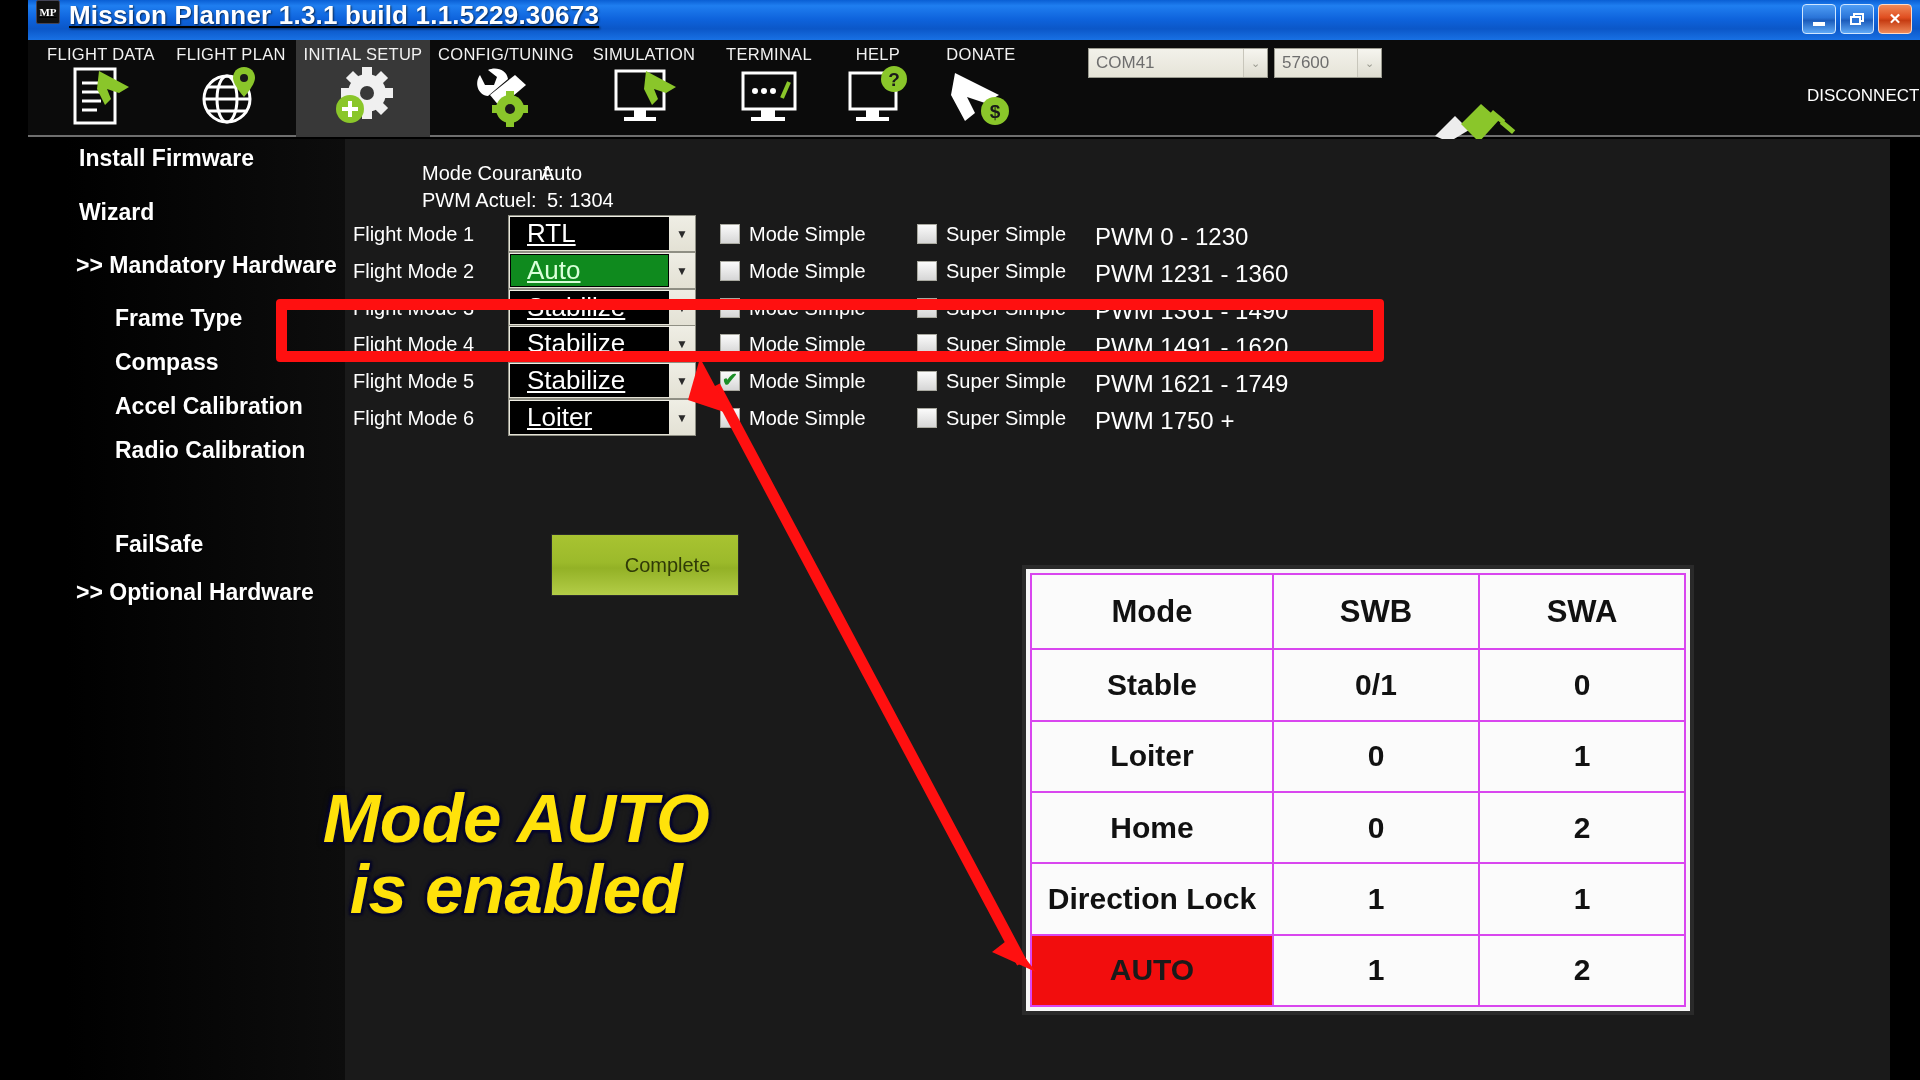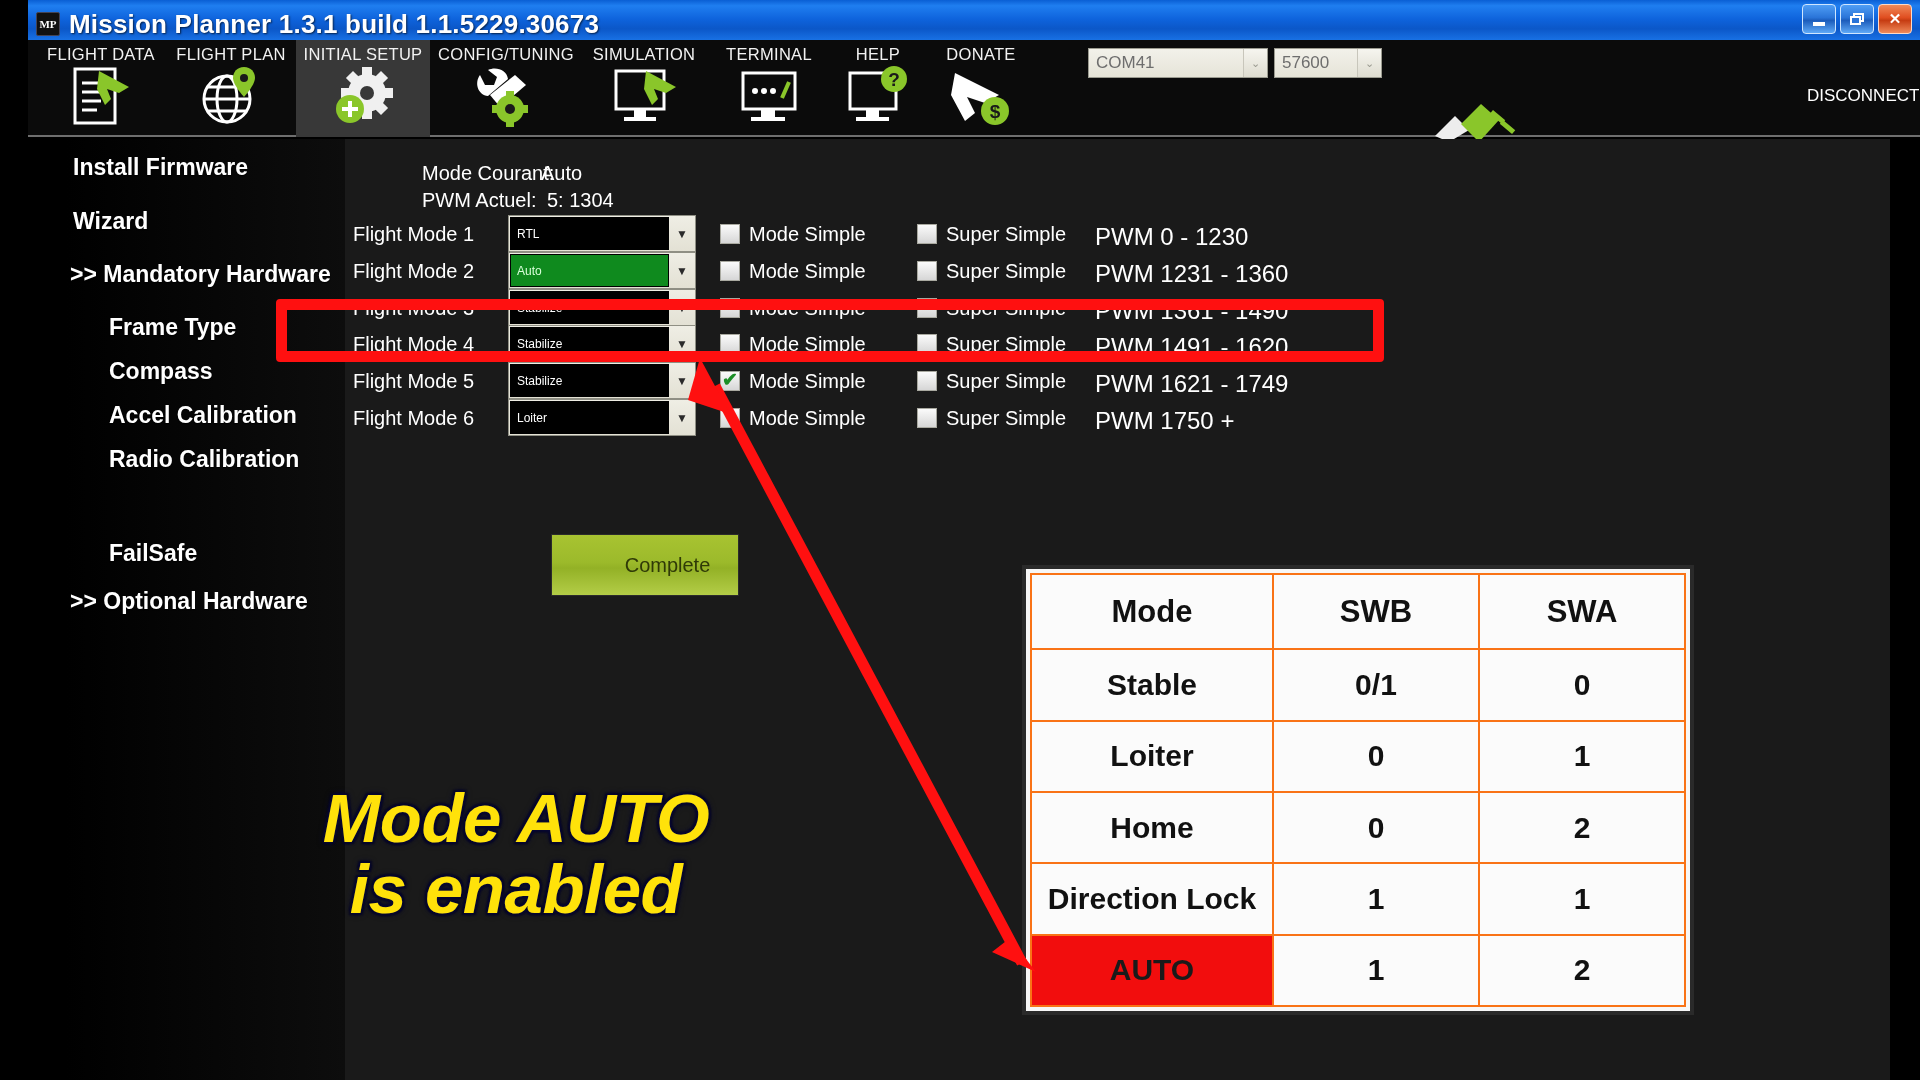--- a/index.html
+++ b/index.html
@@ -8,21 +8,21 @@
     background: #000; overflow: hidden;
     font-family: "Liberation Sans", sans-serif;
   }
   #root { position: relative; width: 1920px; height: 1080px; background: #000; }
 
   
   #titlebar {
     position: absolute; left: 28px; top: 0; width: 1892px; height: 48px;
     background: linear-gradient(to bottom,
         #0a5fd4 0%, #1f7ef0 12%, #0e63dc 40%, #0b57c8 60%, #1b76ea 88%, #0a4fb2 100%);
-    display: flex; align-items: center;
+    display: flex; align-items: flex-start; text-decoration: underline;
   }
   #title-icon {
     width: 24px; height: 24px; margin-left: 8px; margin-right: 9px;
     background: #111; border: 1px solid #445; border-radius: 2px;
     color: #fff; font-size: 11px; font-weight: bold; line-height: 22px; text-align: center;
     font-family: "Liberation Serif", serif;
   }
   #title-text {
     color: #fff; font-size: 26px; font-weight: bold; letter-spacing: .2px;
     text-shadow: 1px 1px 2px rgba(0,0,0,.65);
@@ -77,22 +77,22 @@
   #disconnect-label {
     position: absolute; left: 1779px; top: 46px; color: #fff; font-size: 17px; white-space: nowrap;
   }
 
   
   #sidebar {
     position: absolute; left: 28px; top: 139px; width: 317px; height: 941px;
     background: linear-gradient(to right, #000 0%, #000 12%, #0d0d0d 100%);
   }
   .side-item {
-    position: absolute; left: 2px; width: 317px; height: 44px;
-    display: flex; align-items: center; cursor: pointer;
+    position: absolute; left: 8px; width: 317px; height: 44px;
+    display: flex; cursor: pointer;
   }
   .side-item .slabel {
     color: #ffffff; font-size: 23px; font-weight: bold; white-space: nowrap;
     text-shadow: 0 1px 1px #000;
   }
   .side-item.sub .slabel { font-weight: bold; }
   .side-item.selected {
     background: linear-gradient(to bottom, #9fc02a 0%, #8cb222 45%, #7da01b 55%, #6f8f16 100%);
     box-shadow: inset 0 1px 0 #c3e05a;
   }
@@ -110,23 +110,23 @@
   .fm-row { position: absolute; left: 0; height: 40px; }
   .fm-name {
     position: absolute; left: 8px; top: 8px; color: #fff; font-size: 20px; white-space: nowrap;
   }
   .fm-select {
     position: absolute; left: 163px; top: 0; width: 188px; height: 37px;
     background: linear-gradient(to bottom,#efeee5,#e3e1d4);
     border: 1px solid #8f8f84; display: flex; align-items: stretch;
   }
   .fm-select .fval {
-    flex: 1; background: #000; color: #ffffff; font-size: 12px;
-    display: flex; align-items: center; padding-left: 6px;
-    border: 1px solid #000; margin: 1px 0 1px 1px;
+    flex: 1; background: #000; color: #ffffff; font-size: 26px;
+    display: flex; align-items: center; padding-left: 16px;
+    border: 1px solid #000; margin: 1px 0 1px 1px; text-decoration: underline;
   }
   .fm-select.green .fval { background: #0f8a1e; color: #d9ffd9; }
   .fm-select .farrow {
     width: 26px; display: flex; align-items: center; justify-content: center;
     color: #2a2a2a; font-size: 12px;
   }
   .chk {
     position: absolute; width: 20px; height: 20px; top: 9px;
     background: linear-gradient(to bottom,#fbfbfb,#d6d6d6);
     border: 1px solid #a9a9a0;
@@ -145,21 +145,21 @@
     display: flex; align-items: center; justify-content: center; cursor: pointer; padding-left: 45px;
   }
 
   
   #ref-table {
     position: absolute; left: 1022px; top: 565px; width: 672px; height: 450px;
     background: #f7f7f7; border: 4px solid #2a2a2a; padding: 4px;
   }
   #ref-table table { width: 100%; height: 100%; border-collapse: collapse; table-layout: fixed; }
   #ref-table td, #ref-table th {
-    border: 2px solid #f97316; text-align: center; font-weight: bold;
+    border: 2px solid #d946ef; text-align: center; font-weight: bold;
     font-size: 30px; color: #111; font-family: "Liberation Sans", sans-serif;
     background: #fbfbfb;
   }
   #ref-table th { font-size: 31px; }
   #ref-table td.modecell { font-size: 30px; }
   #ref-table td.auto-cell { background: #f20d0d; color: #1a1a1a; }
   #ref-table col.c1 { width: 37%; }
 
   
   #hl-box {

